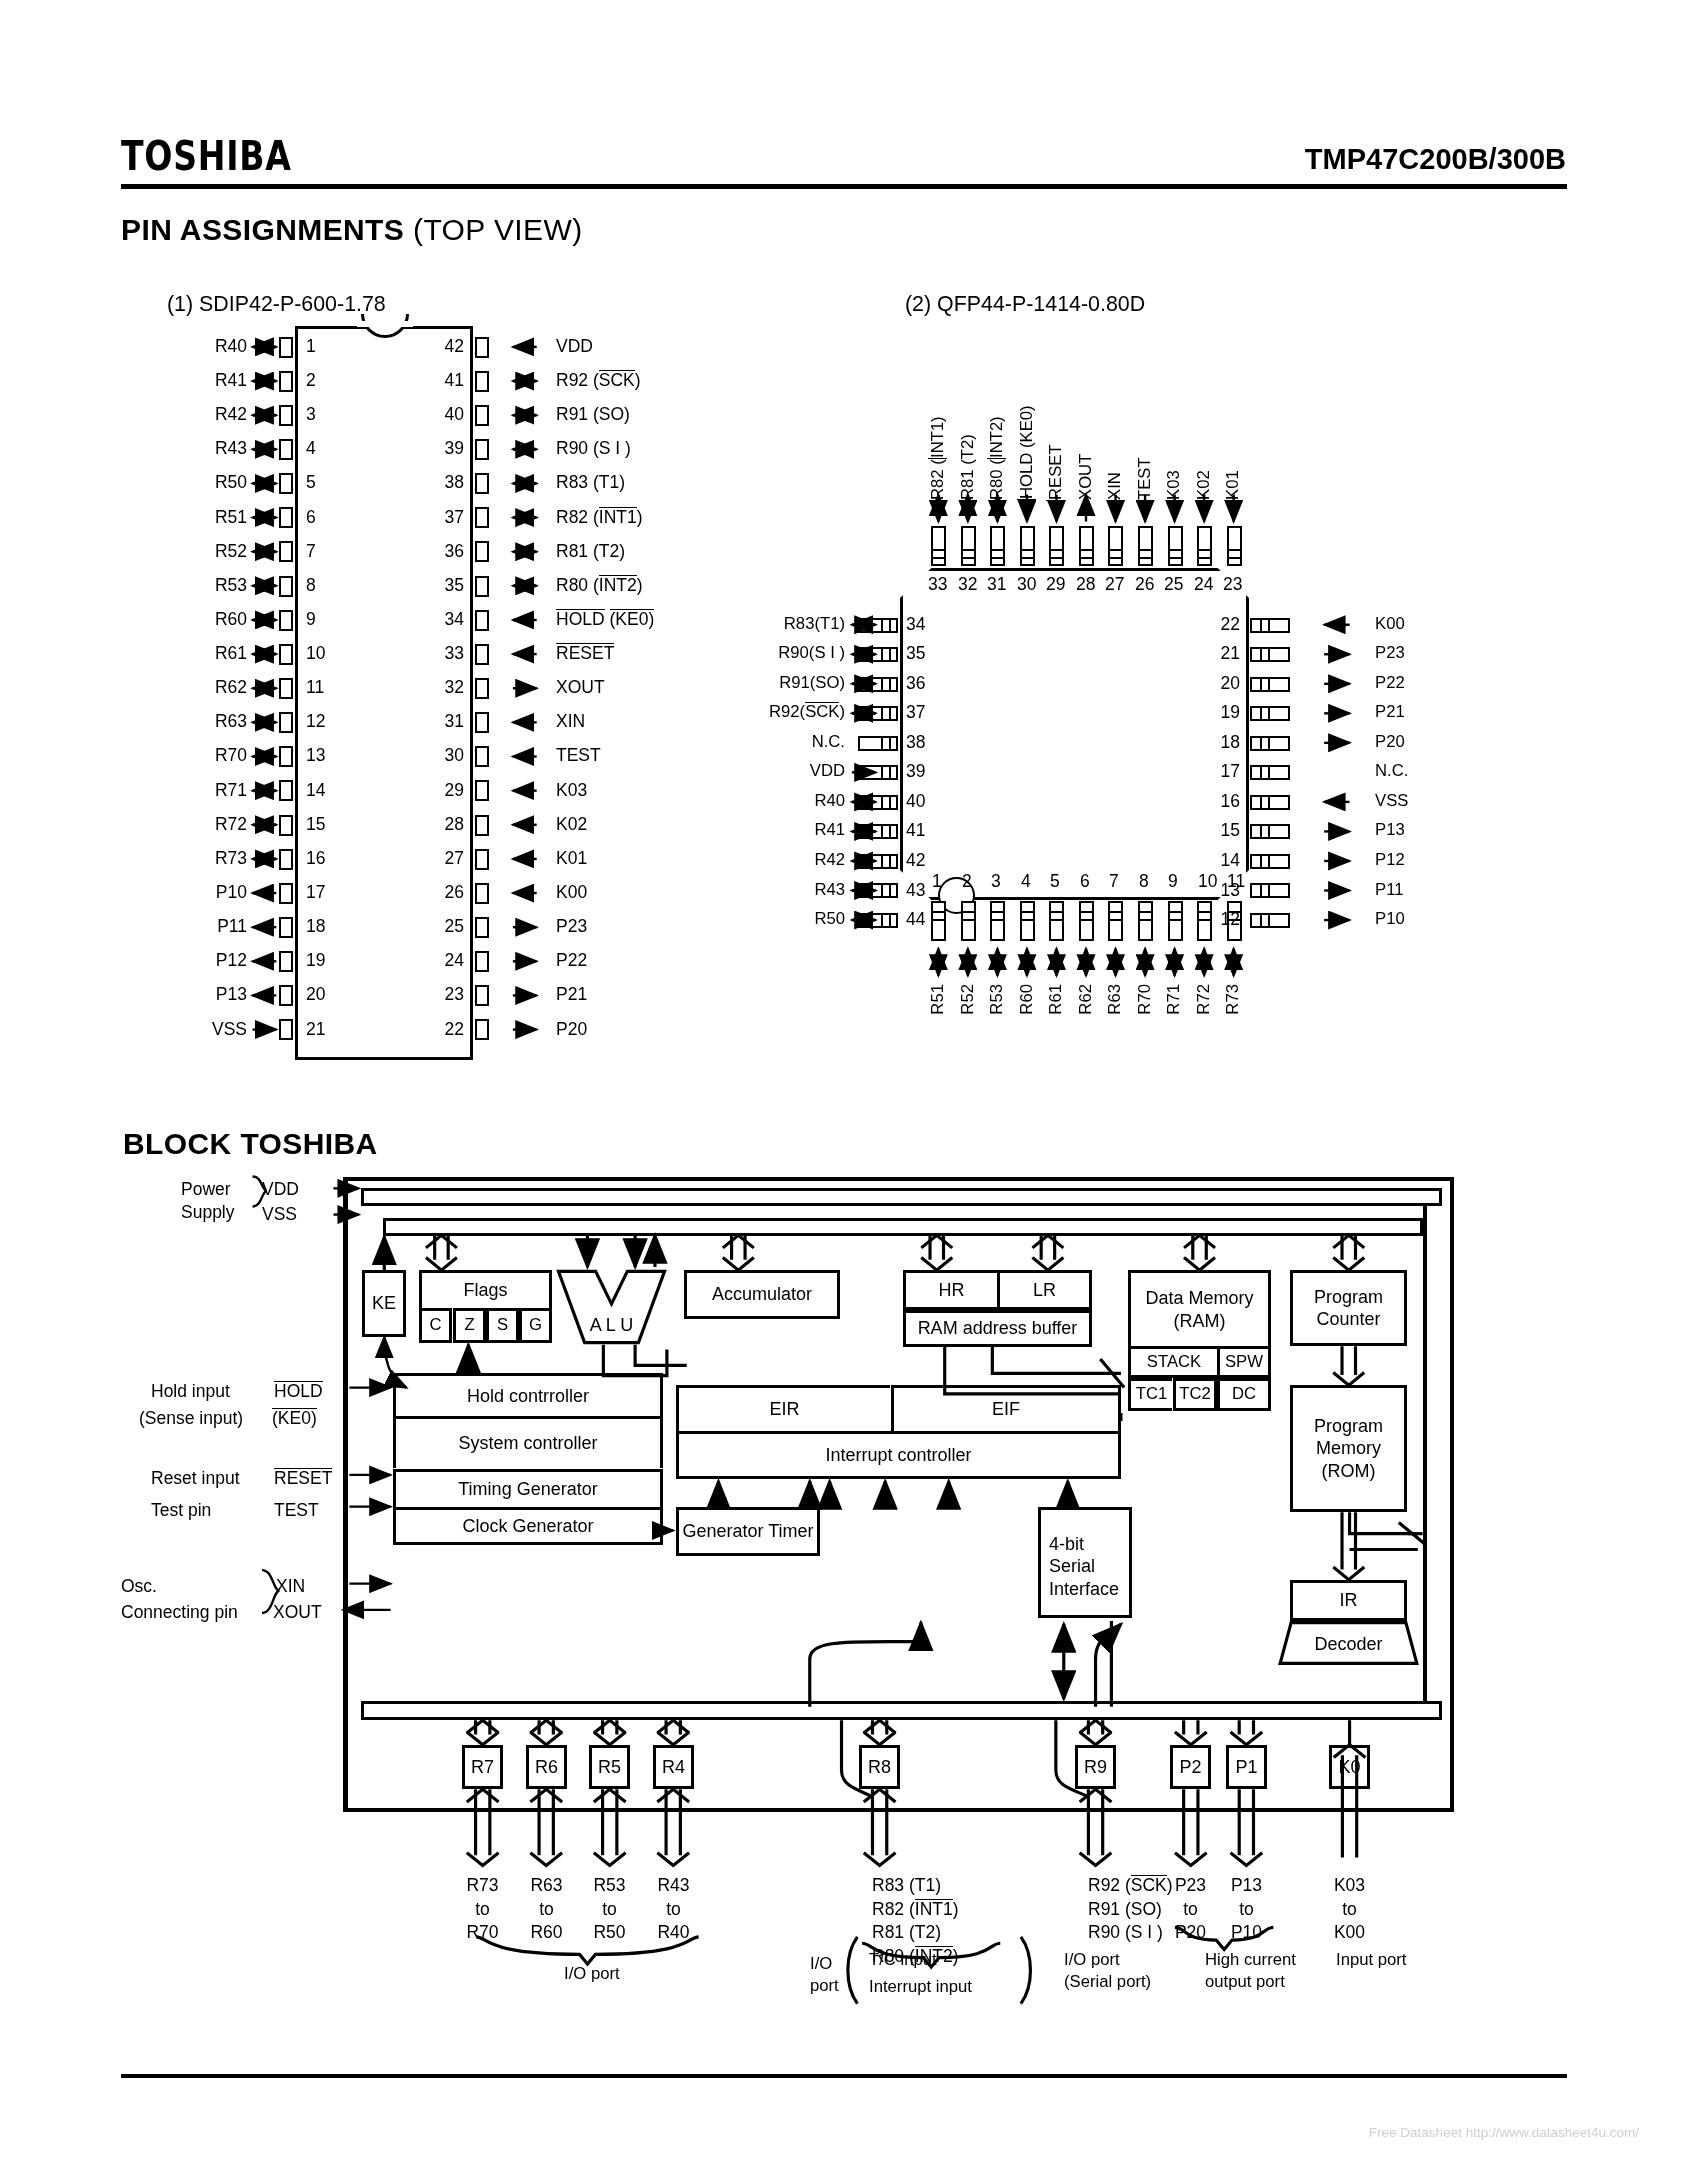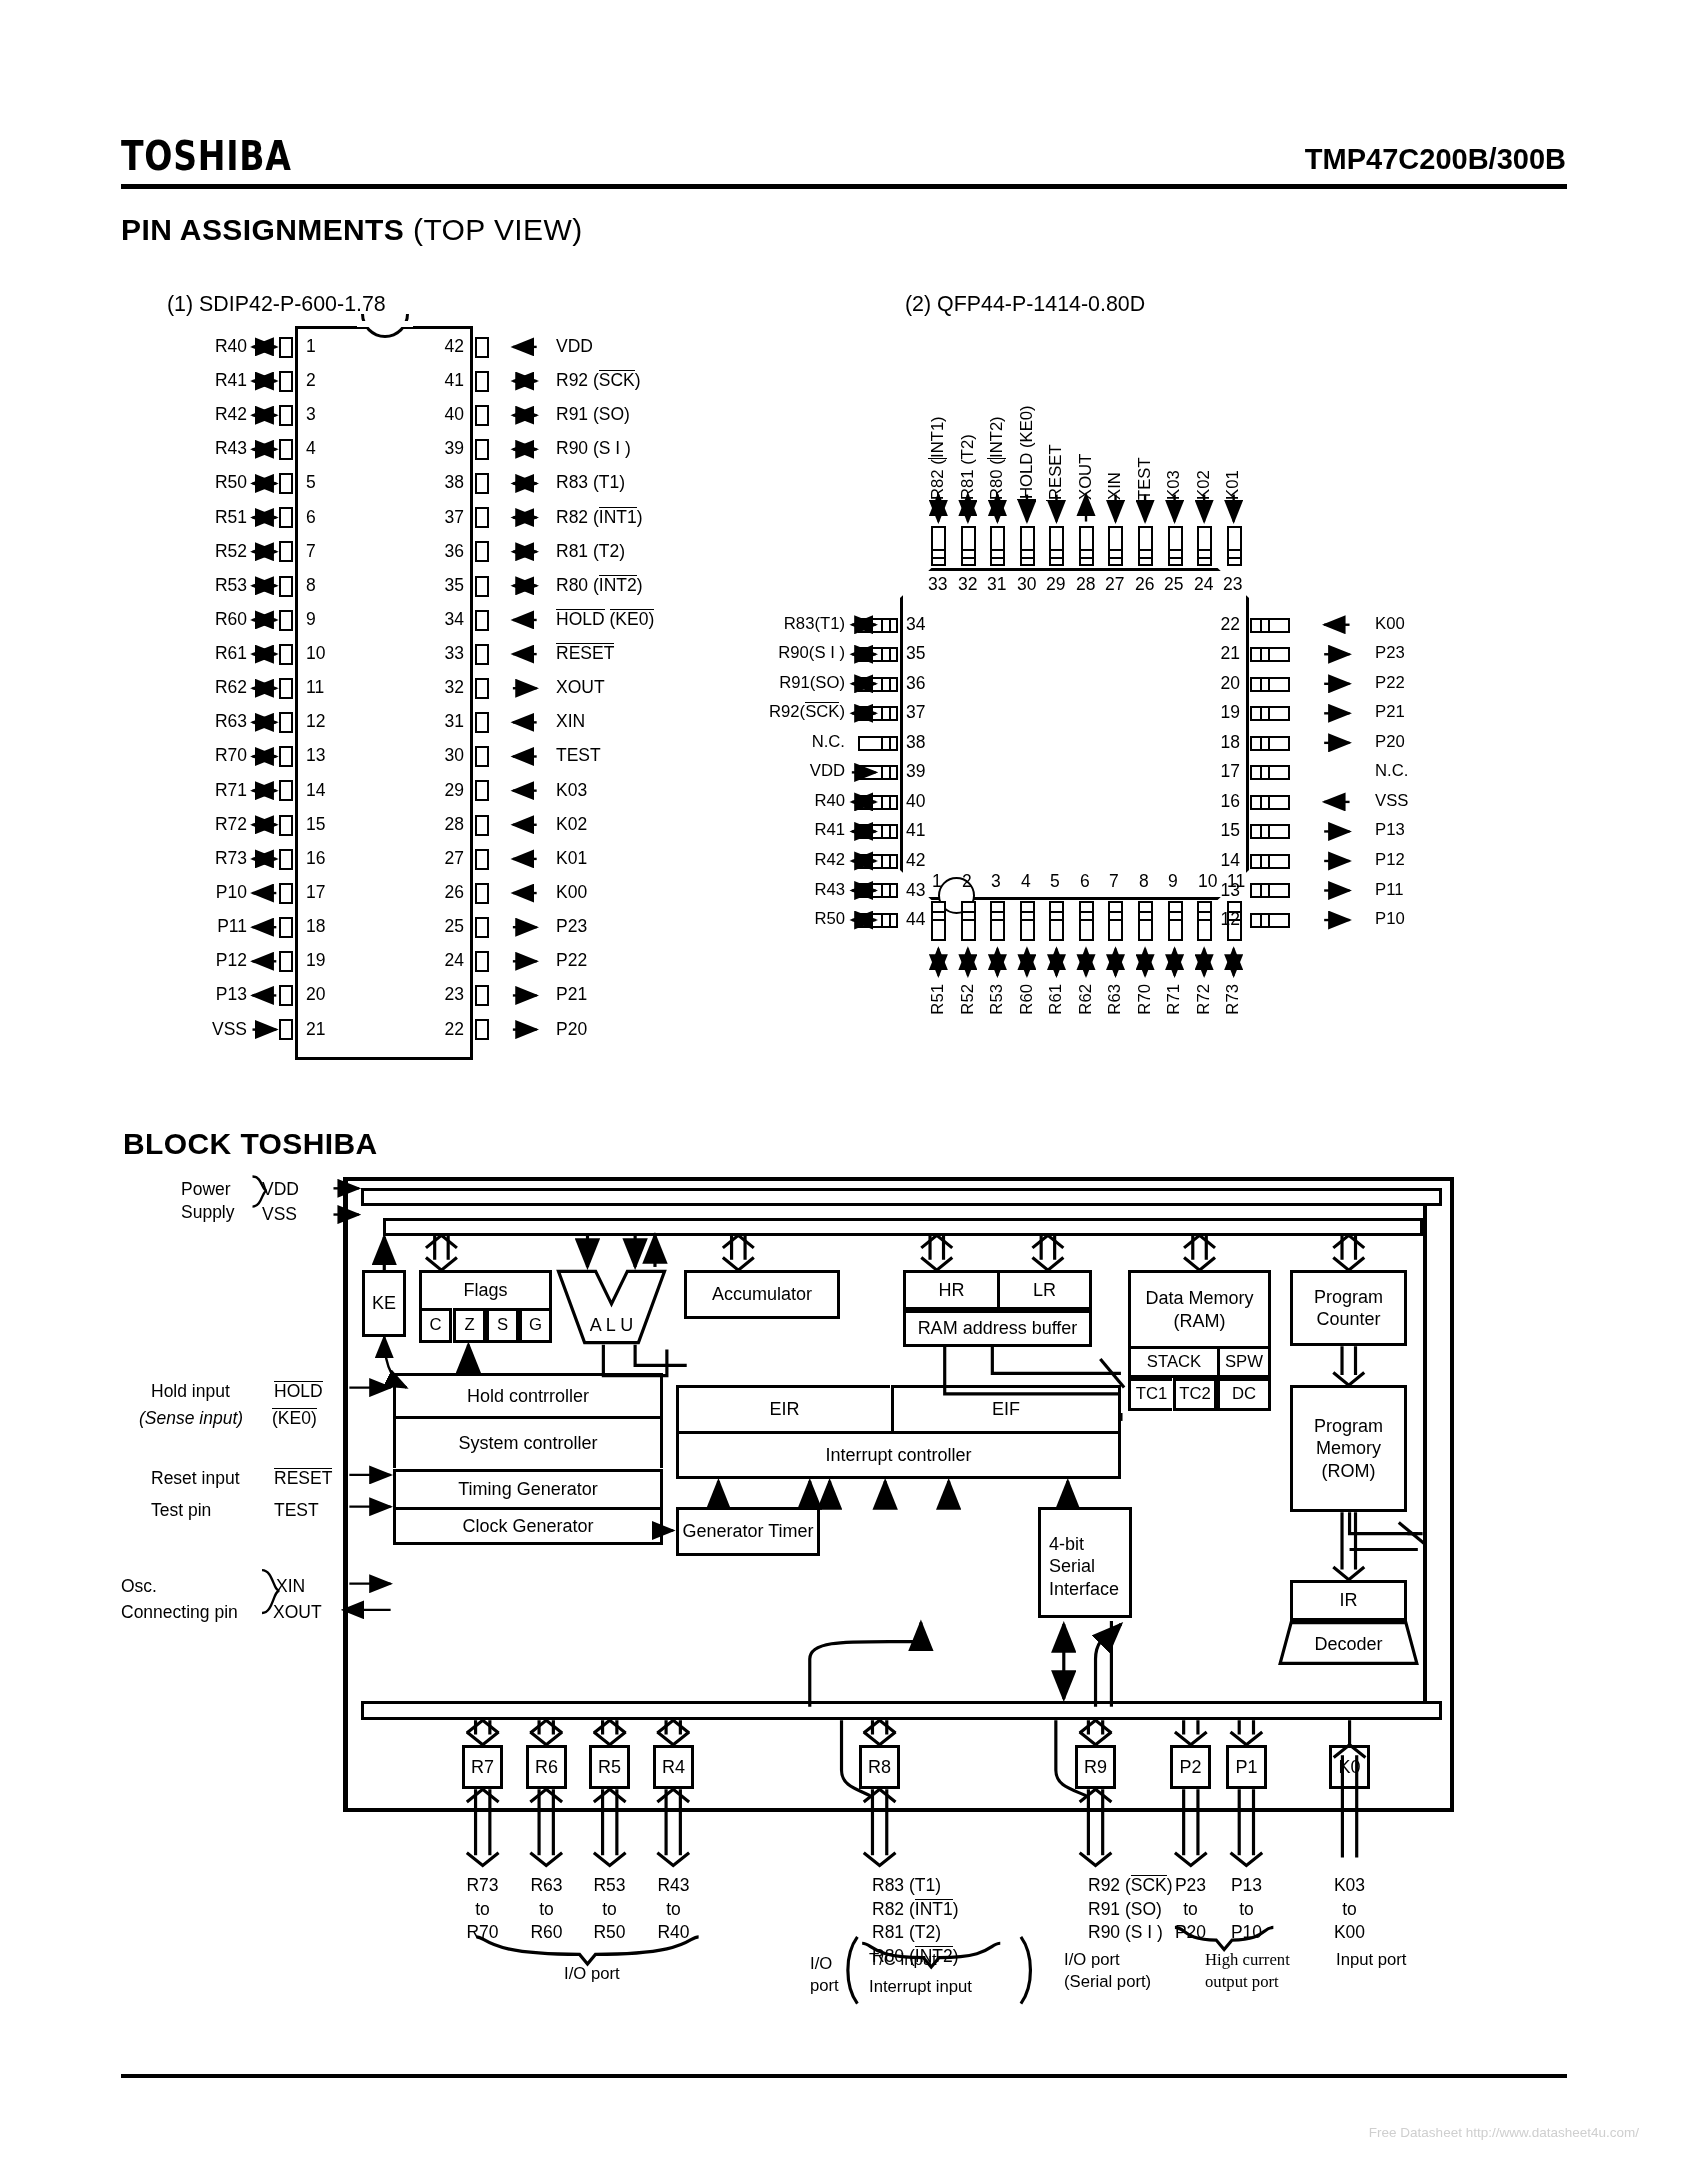--- a/index.html
+++ b/index.html
@@ -493,21 +493,21 @@
   <div class="abs line" style="left:1423px;top:1206px;width:4px;height:495px;"></div>
 
   <div class="abs lbl-left" style="left:181px;top:1178px;">
     <div>Power</div>
     <div>Supply</div>
   </div>
   <div class="abs lbl-left" style="left:262px;top:1178px;">VDD</div>
   <div class="abs lbl-left" style="left:262px;top:1203px;">VSS</div>
 
   <div class="abs lbl-left" style="left:151px;top:1380px;">Hold input</div>
-  <div class="abs lbl-left" style="left:139px;top:1407px;font-style:italic;">(Sense input)</div>
+  <div class="abs lbl-left" style="left:139px;top:1407px;">(Sense input)</div>
   <div class="abs lbl-left" style="left:274px;top:1380px;"><span class="ov">HOLD</span></div>
   <div class="abs lbl-left" style="left:272px;top:1407px;"><span class="ov">(KE0)</span></div>
 
   <div class="abs lbl-left" style="left:151px;top:1467px;">Reset input</div>
   <div class="abs lbl-left" style="left:274px;top:1467px;"><span class="ov">RESET</span></div>
   <div class="abs lbl-left" style="left:151px;top:1499px;">Test pin</div>
   <div class="abs lbl-left" style="left:274px;top:1499px;">TEST</div>
 
   <div class="abs lbl-left" style="left:121px;top:1575px;">Osc.</div>
   <div class="abs lbl-left" style="left:121px;top:1601px;">Connecting pin</div>
@@ -643,21 +643,21 @@
     <div>port</div>
   </div>
   <div class="abs note" style="left:869px;top:1949px;">
     <div>T/C input</div>
     <div style="margin-top:4.8px;">Interrupt input</div>
   </div>
   <div class="abs note" style="left:1064px;top:1949px;">
     <div>I/O port</div>
     <div>(Serial port)</div>
   </div>
-  <div class="abs note" style="left:1205px;top:1949px;font-family:Liberation Serif, serif;">
+  <div class="abs note" style="left:1205px;top:1949px;">
     <div>High current</div>
     <div>output port</div>
   </div>
   <div class="abs note" style="left:1336px;top:1949px;">Input port</div>
 
   <div class="abs" id="ftr-rule"></div>
   <div class="abs" id="ftr-credit">Free Datasheet http://www.datasheet4u.com/</div>
 
   <svg class="ov-svg" id="vec" viewBox="0 0 2125 2750" width="1687" height="2183">
     <defs>

